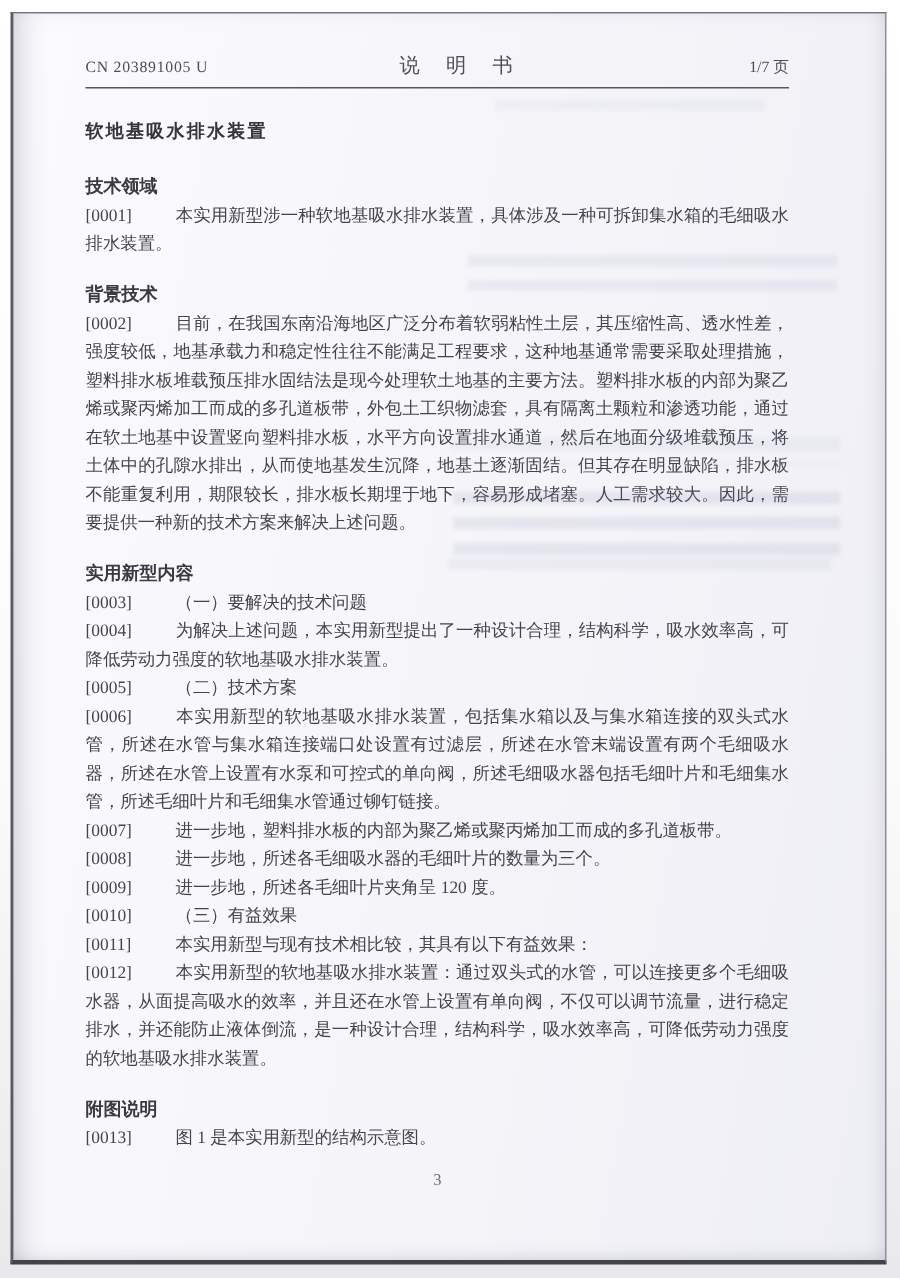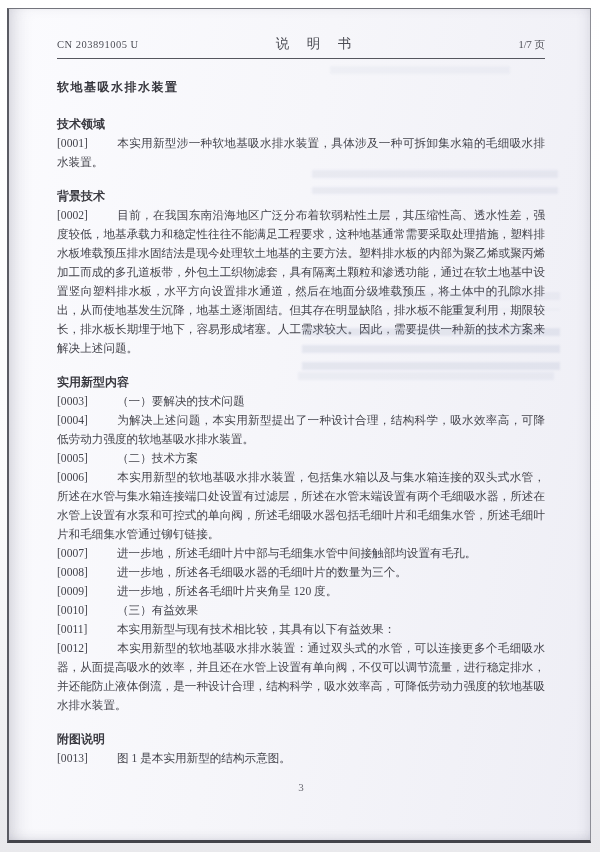--- a/index.html
+++ b/index.html
@@ -14,21 +14,21 @@
   }
   .paper{
     position:absolute;left:7px;top:8px;width:584px;height:835px;
     box-sizing:border-box;
     border-left:2px solid #5a5b63;
     border-top:1.5px solid #73747c;
     border-right:1.5px solid #8d8e96;
     border-bottom:3px solid #43444a;
     background:linear-gradient(100deg,#fbfbfe 0%,#f6f6fa 45%,#eeeef5 100%);
     box-shadow:inset 14px 0 20px -12px rgba(70,70,95,.28), inset -10px 0 16px -12px rgba(70,70,95,.20), inset 0 -8px 14px -10px rgba(70,70,95,.18);
-    padding:26px 45px 0 48px;
+    padding:26px 64px 0 48px;
     color:#3e3e46;
   }
   .hdr{
     display:flex;align-items:baseline;justify-content:space-between;
     color:#4c4d55;
   }
   .hdr .doc-no{font-size:10.5px;letter-spacing:.5px;}
   .hdr .doc-type{font-size:13.5px;letter-spacing:2px;transform:translateX(-14px);}
   .hdr .pg{font-size:10.5px;}
   .hdr-rule{
@@ -88,21 +88,21 @@
       <h2 class="sec-heading">背景技术</h2>
       <p class="para"><span class="pnum">[0002]</span><span>目前，在我国东南沿海地区广泛分布着软弱粘性土层，其压缩性高、透水性差，强度较低，地基承载力和稳定性往往不能满足工程要求，这种地基通常需要采取处理措施，塑料排水板堆载预压排水固结法是现今处理软土地基的主要方法。塑料排水板的内部为聚乙烯或聚丙烯加工而成的多孔道板带，外包土工织物滤套，具有隔离土颗粒和渗透功能，通过在软土地基中设置竖向塑料排水板，水平方向设置排水通道，然后在地面分级堆载预压，将土体中的孔隙水排出，从而使地基发生沉降，地基土逐渐固结。但其存在明显缺陷，排水板不能重复利用，期限较长，排水板长期埋于地下，容易形成堵塞。人工需求较大。因此，需要提供一种新的技术方案来解决上述问题。</span></p>
     </div>
 
     <div class="sec">
       <h2 class="sec-heading">实用新型内容</h2>
       <p class="para"><span class="pnum">[0003]</span><span>（一）要解决的技术问题</span></p>
       <p class="para"><span class="pnum">[0004]</span><span>为解决上述问题，本实用新型提出了一种设计合理，结构科学，吸水效率高，可降低劳动力强度的软地基吸水排水装置。</span></p>
       <p class="para"><span class="pnum">[0005]</span><span>（二）技术方案</span></p>
       <p class="para"><span class="pnum">[0006]</span><span>本实用新型的软地基吸水排水装置，包括集水箱以及与集水箱连接的双头式水管，所述在水管与集水箱连接端口处设置有过滤层，所述在水管末端设置有两个毛细吸水器，所述在水管上设置有水泵和可控式的单向阀，所述毛细吸水器包括毛细叶片和毛细集水管，所述毛细叶片和毛细集水管通过铆钉链接。</span></p>
-      <p class="para"><span class="pnum">[0007]</span><span>进一步地，所述毛细叶片中部与毛细集水管中间接触部均设置有毛孔。</span></p>
+      <p class="para"><span class="pnum">[0007]</span><span>进一步地，塑料排水板的内部为聚乙烯或聚丙烯加工而成的多孔道板带。</span></p>
       <p class="para"><span class="pnum">[0008]</span><span>进一步地，所述各毛细吸水器的毛细叶片的数量为三个。</span></p>
       <p class="para"><span class="pnum">[0009]</span><span>进一步地，所述各毛细叶片夹角呈 120 度。</span></p>
       <p class="para"><span class="pnum">[0010]</span><span>（三）有益效果</span></p>
       <p class="para"><span class="pnum">[0011]</span><span>本实用新型与现有技术相比较，其具有以下有益效果：</span></p>
       <p class="para"><span class="pnum">[0012]</span><span>本实用新型的软地基吸水排水装置：通过双头式的水管，可以连接更多个毛细吸水器，从面提高吸水的效率，并且还在水管上设置有单向阀，不仅可以调节流量，进行稳定排水，并还能防止液体倒流，是一种设计合理，结构科学，吸水效率高，可降低劳动力强度的软地基吸水排水装置。</span></p>
     </div>
 
     <div class="sec">
       <h2 class="sec-heading">附图说明</h2>
       <p class="para"><span class="pnum">[0013]</span><span>图 1 是本实用新型的结构示意图。</span></p>

